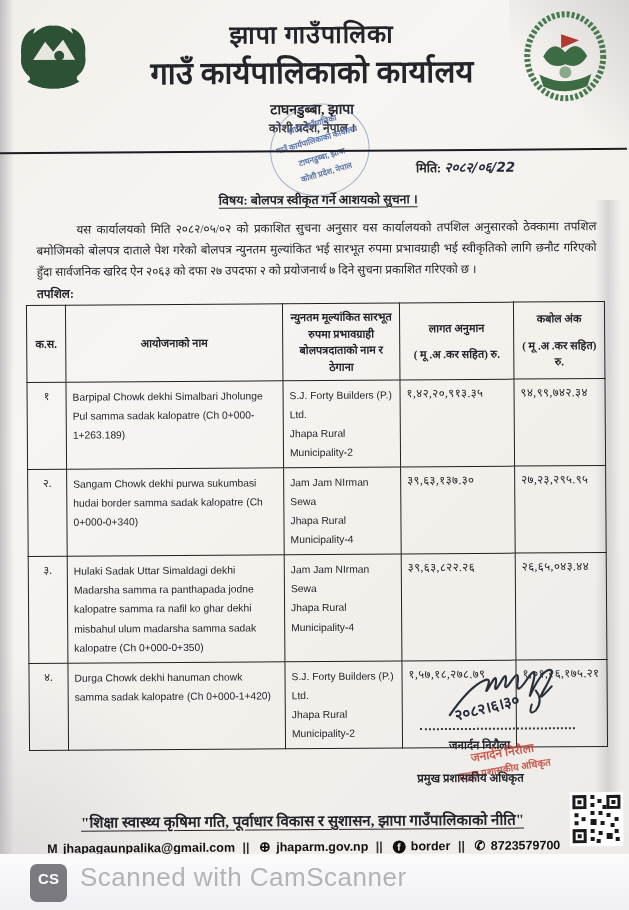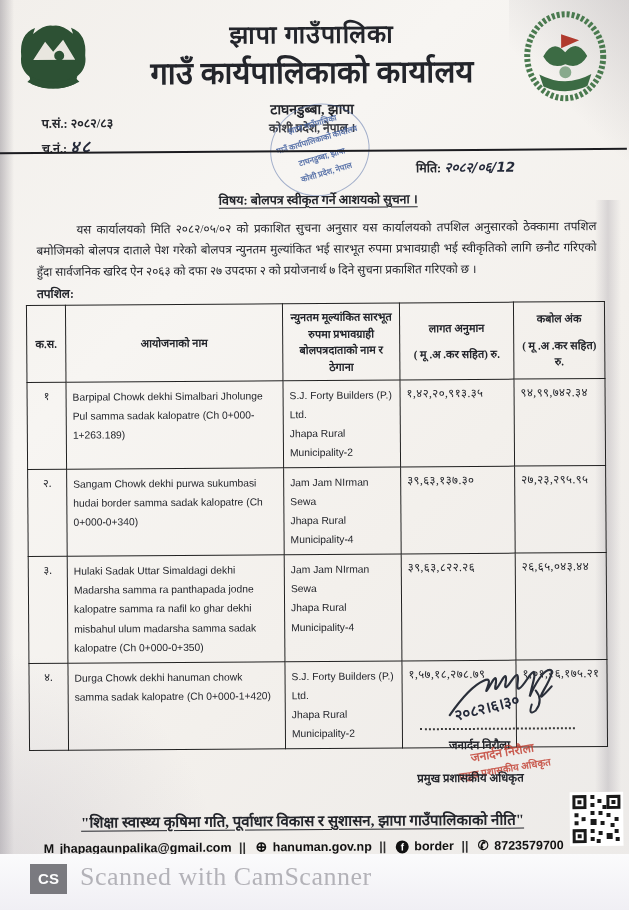--- a/index.html
+++ b/index.html
@@ -84,24 +84,24 @@
   .ic-mail { color:#111; font-weight:900; border-bottom:2px solid #111; line-height:.9; }
   .ic-globe { font-size:14px; }
   .ic-fb { display:inline-block; width:13px; height:13px; border-radius:50%; background:#111;
     color:#fff; font-size:10px; line-height:13px; text-align:center; font-weight:bold; }
   .ic-phone { font-size:13px; }
   .sep { margin:0 4px; color:#333; }
 
   
   .cs-bar { position:absolute; left:0; bottom:0; width:629px; height:56px;
     background:linear-gradient(180deg,#fbfbfc,#f0eff4); }
-  .cs-badge { position:absolute; left:30px; top:10px; width:37px; height:30px;
-    background:#5c5c62; border-radius:0; color:#fff; font-family:"Liberation Sans",sans-serif;
+  .cs-badge { position:absolute; left:30px; top:10px; width:37px; height:38px;
+    background:#5c5c62; border-radius:7px; color:#fff; font-family:"Liberation Sans",sans-serif;
     font-weight:bold; font-size:15px; text-align:center; line-height:30px; opacity:.8; }
-  .cs-text { position:absolute; left:80px; top:8px; font-family:Liberation Serif, serif;
+  .cs-text { position:absolute; left:80px; top:8px; font-family:Liberation Sans, sans-serif;
     font-size:26px; color:#b3b2b8; letter-spacing:.5px; }
 
   .qr { position:absolute; left:567px; top:792px; }
 </style>
 </head>
 <body>
 
 <div class="page">
   <div class="shade left"></div>
   <div class="shade tr"></div>
@@ -127,41 +127,34 @@
         <path d="M20 70 Q46 84 72 70 L68 82 Q46 92 24 82 Z" fill="#3c6b44"></path>
         <circle cx="46" cy="68" r="6" fill="#88a98c"></circle>
       </svg>
     </div>
 
     <div class="title1">झापा गाउँपालिका</div>
     <div class="title2">गाउँ कार्यपालिकाको कार्यालय</div>
     <div class="addr">टाघनडुब्बा, झापा</div>
     <div class="prov">कोशी प्रदेश, नेपाल ।</div>
 
-    <div class="refblock">
-      <div>प.सं.: २०८२/८३</div>
-      <div class="chno">
-        <span>च.नं.:</span>
-        <span class="hand">४८</span>
-      </div>
-    </div>
 
     <div class="stamp-blue">
       <div class="ring"></div>
       <div class="sl" style="top:22px;">झापा गाउँपालिका</div>
       <div class="sl" style="top:38px;">गाउँ कार्यपालिकाको कार्यालय</div>
       <div class="sl" style="top:56px;">टाघनडुब्बा, झापा</div>
       <div class="sl" style="top:72px;">कोशी प्रदेश, नेपाल</div>
     </div>
 
     <div class="divider"></div>
 
     <div class="dateline">
       <span>मिति:</span>
-      <span class="hand">२०८२/०६/12</span>
+      <span class="hand">२०८२/०६/22</span>
     </div>
 
     <div class="subject">
       <u>विषय: बोलपत्र स्वीकृत गर्ने आशयको सुचना ।</u>
     </div>
 
     <div class="para">यस कार्यालयको मिति २०८२/०५/०२ को प्रकाशित सुचना अनुसार यस कार्यालयको तपशिल अनुसारको ठेक्कामा तपशिल बमोजिमको बोलपत्र दाताले पेश गरेको बोलपत्र न्युनतम मुल्यांकित भई सारभूत रुपमा प्रभावग्राही भई स्वीकृतिको लागि छनौट गरिएको हुँदा सार्वजनिक खरिद ऐन २०६३ को दफा २७ उपदफा २ को प्रयोजनार्थ ७ दिने सुचना प्रकाशित गरिएको छ ।</div>
     <div class="tapasil">तपशिल:</div>
 
     <table class="main">
@@ -247,21 +240,21 @@
     <div class="sig-title">प्रमुख प्रशासकीय अधिकृत</div>
 
     <div class="slogan">
       <u>"शिक्षा स्वास्थ्य कृषिमा गति, पूर्वाधार विकास र सुशासन, झापा गाउँपालिकाको नीति"</u>
     </div>
     <div class="contact">
       <span class="ic ic-mail">M</span>
       <span>jhapagaunpalika@gmail.com</span>
       <span class="sep">||</span>
       <span class="ic ic-globe">⊕</span>
-      <span>hanuman.gov.np</span>
+      <span>jhaparm.gov.np</span>
       <span class="sep">||</span>
       <span class="ic ic-fb">f</span>
       <span>border</span>
       <span class="sep">||</span>
       <span class="ic ic-phone">✆</span>
       <span>8723579700</span>
     </div>
 
     <svg class="qr" width="54" height="58" viewBox="0 0 54 58">
       <rect x="0" y="2" width="54" height="54" fill="#fff"></rect>

